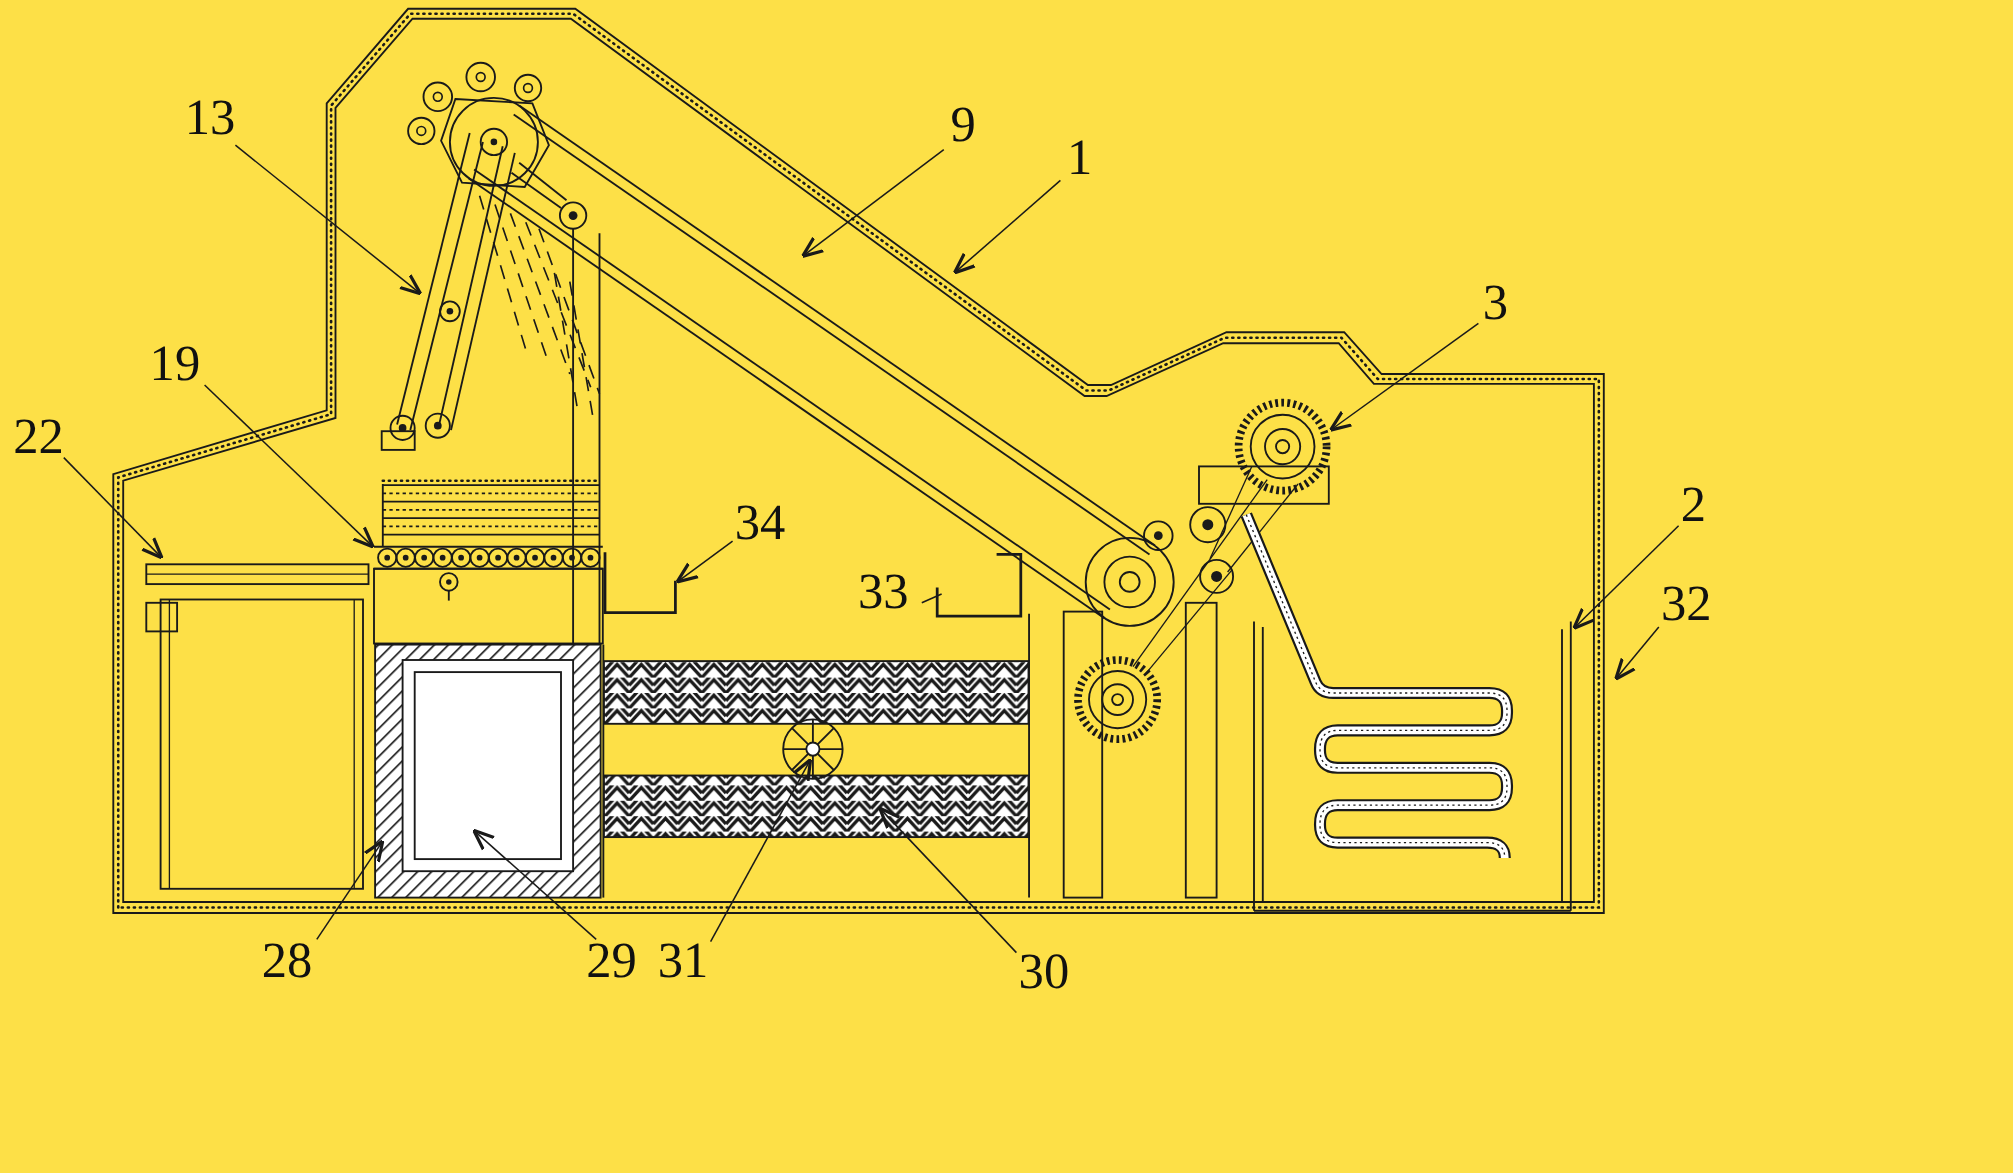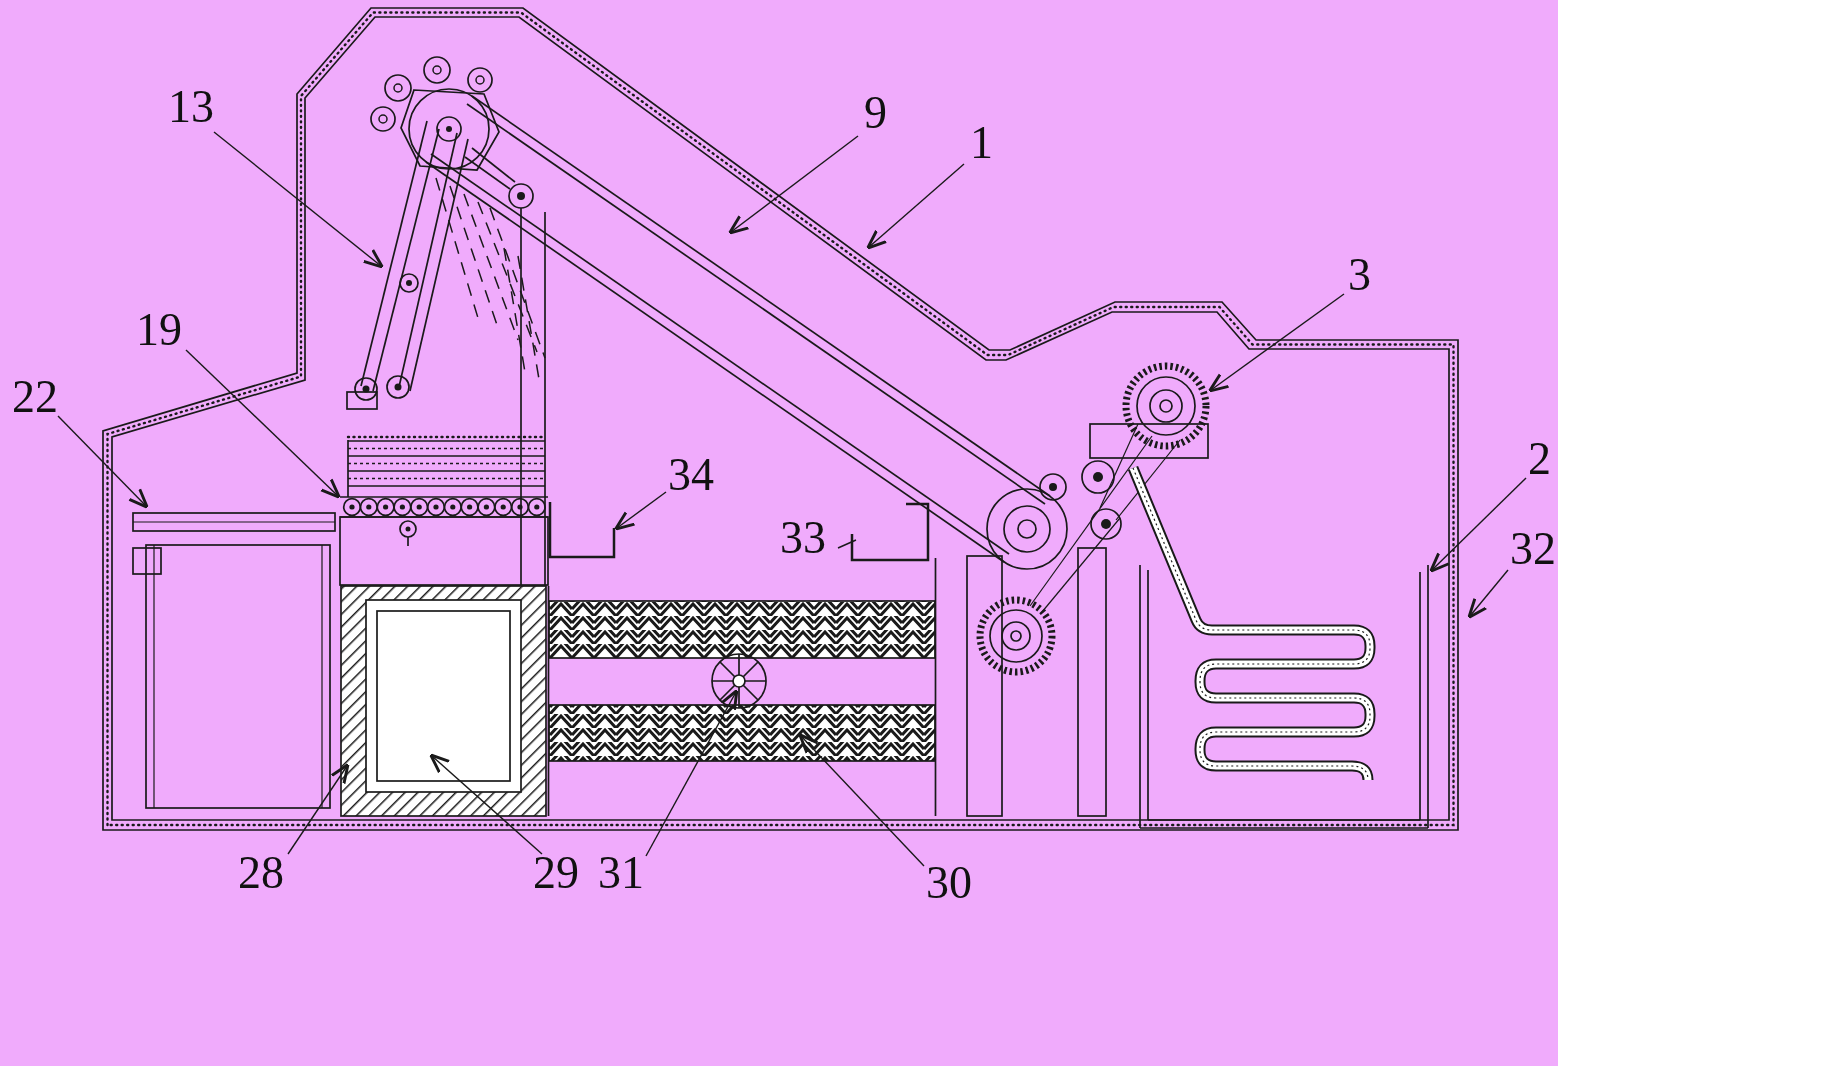--- a/index.html
+++ b/index.html
@@ -1,16 +1,16 @@
 <!DOCTYPE html>
 <html><head>
 <meta charset="utf-8">
 <style>
   html,body{margin:0;padding:0;background:#ffffff;}
-  #stage{position:relative;width:1558px;height:1066px;background:#f0abfc;overflow:hidden;
+  #stage{position:relative;width:1830px;height:1066px;background:#fde047;overflow:hidden;
          font-family:"Liberation Serif", serif;}
   svg{display:block}
   .ln{fill:none;stroke:#1a1a1a;stroke-width:1.7;}
   .thin{fill:none;stroke:#1a1a1a;stroke-width:1.2;}
   .bold{fill:none;stroke:#1a1a1a;stroke-width:2.5;}
   .stip{fill:none;stroke:#1a1a1a;stroke-width:2.4;stroke-dasharray:1 4.5;stroke-linecap:round;}
   .dotring{fill:none;stroke:#1a1a1a;stroke-width:7;stroke-dasharray:2.5 3;}
   .dash{fill:none;stroke:#1a1a1a;stroke-width:1.5;stroke-dasharray:13 9;}
   .dgrate{fill:none;stroke:#1a1a1a;stroke-width:1.7;stroke-dasharray:3 3;}
   .leader{fill:none;stroke:#1a1a1a;stroke-width:1.4;}

